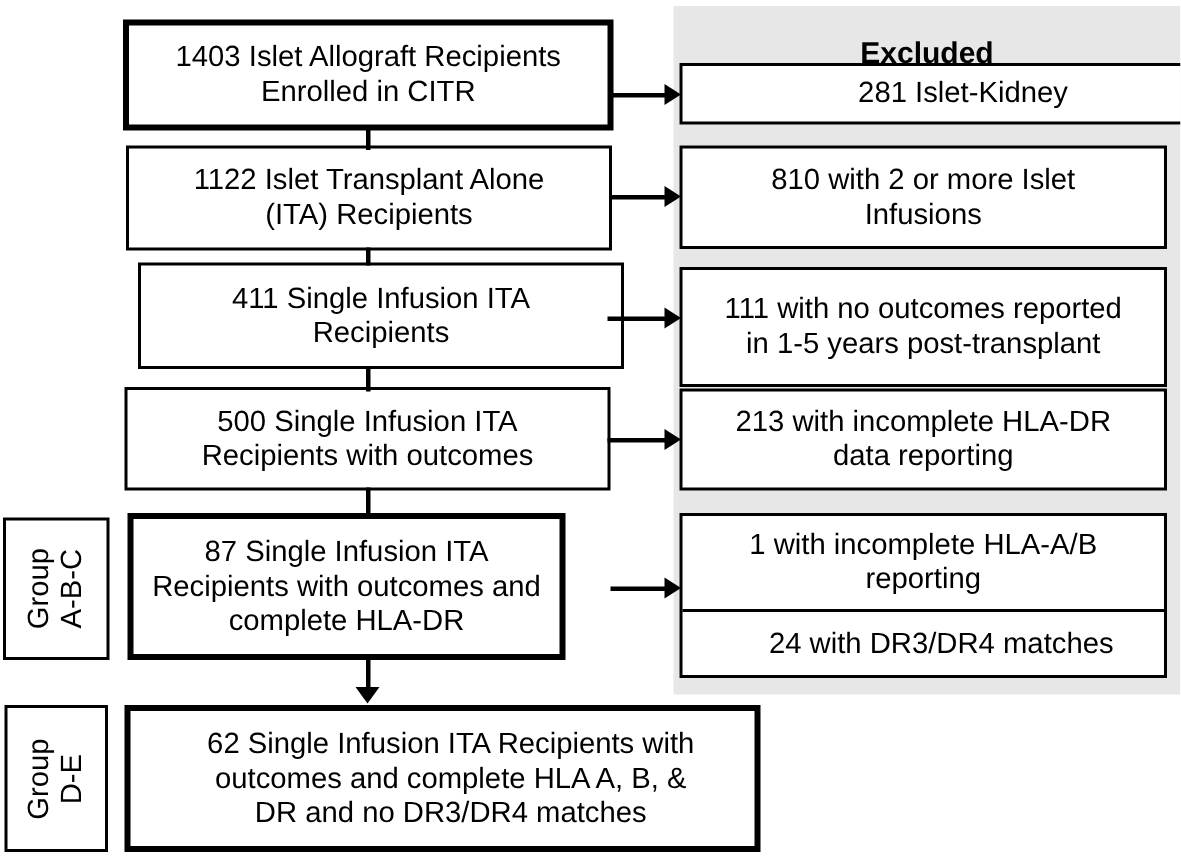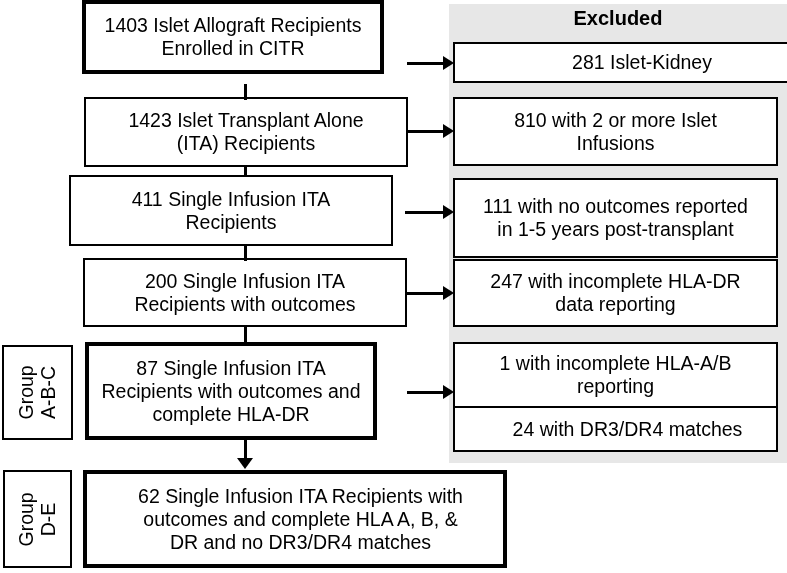--- a/index.html
+++ b/index.html
@@ -76,36 +76,36 @@
     border-right: 8px solid transparent;
     border-top: 11px solid #000000;
   }
 </style>
 </head>
 <body>
 
 <div class="canvas">
 
   <div class="gray-panel" style="left:449px; top:4px; width:338px; height:459px;"></div>
-  <div class="excluded-title" style="left:449px; top:7px; width:338px;">Excluded</div>
+  <div class="excluded-title" style="left:449px; top:25px; width:338px;">Excluded</div>
 
-  <div class="box thick" style="left:82px; top:0; width:302px; height:74px;">
+  <div class="box thick" style="left:82px; top:13px; width:327px; height:74px;">
     <span class="txt">1403 Islet Allograft Recipients
 Enrolled in CITR</span>
   </div>
   <div class="box" style="left:84px; top:97px; width:324px; height:70px;">
-    <span class="txt">1423 Islet Transplant Alone
+    <span class="txt">1122 Islet Transplant Alone
 (ITA) Recipients</span>
   </div>
-  <div class="box" style="left:69px; top:175px; width:324px; height:71px;">
+  <div class="box" style="left:92px; top:175px; width:324px; height:71px;">
     <span class="txt">411 Single Infusion ITA
 Recipients</span>
   </div>
   <div class="box" style="left:83px; top:258px; width:324px; height:69px;">
-    <span class="txt">200 Single Infusion ITA
+    <span class="txt">500 Single Infusion ITA
 Recipients with outcomes</span>
   </div>
   <div class="box thick" style="left:85px; top:342px; width:292px; height:98px;">
     <span class="txt">87 Single Infusion ITA
 Recipients with outcomes and
 complete HLA-DR</span>
   </div>
   <div class="box thick" style="left:83px; top:470px; width:424px; height:98px;padding-left:11px;">
     <span class="txt">62 Single Infusion ITA Recipients with
 outcomes and complete HLA A, B, &amp;
@@ -126,21 +126,21 @@
   </div>
   <div class="box" style="left:453px; top:97px; width:325px; height:69px;">
     <span class="txt">810 with 2 or more Islet
 Infusions</span>
   </div>
   <div class="box" style="left:453px; top:178px; width:325px; height:80px;">
     <span class="txt">111 with no outcomes reported
 in 1-5 years post-transplant</span>
   </div>
   <div class="box" style="left:453px; top:259px; width:325px; height:68px;">
-    <span class="txt">247 with incomplete HLA-DR
+    <span class="txt">213 with incomplete HLA-DR
 data reporting</span>
   </div>
   <div class="box split-box" style="left:453px; top:342px; width:325px; height:110px;">
     <div class="split-cell-top">
       <span class="txt">1 with incomplete HLA-A/B
 reporting</span>
     </div>
     <div class="split-cell-bottom">
       <span class="txt">24 with DR3/DR4 matches</span>
     </div>

